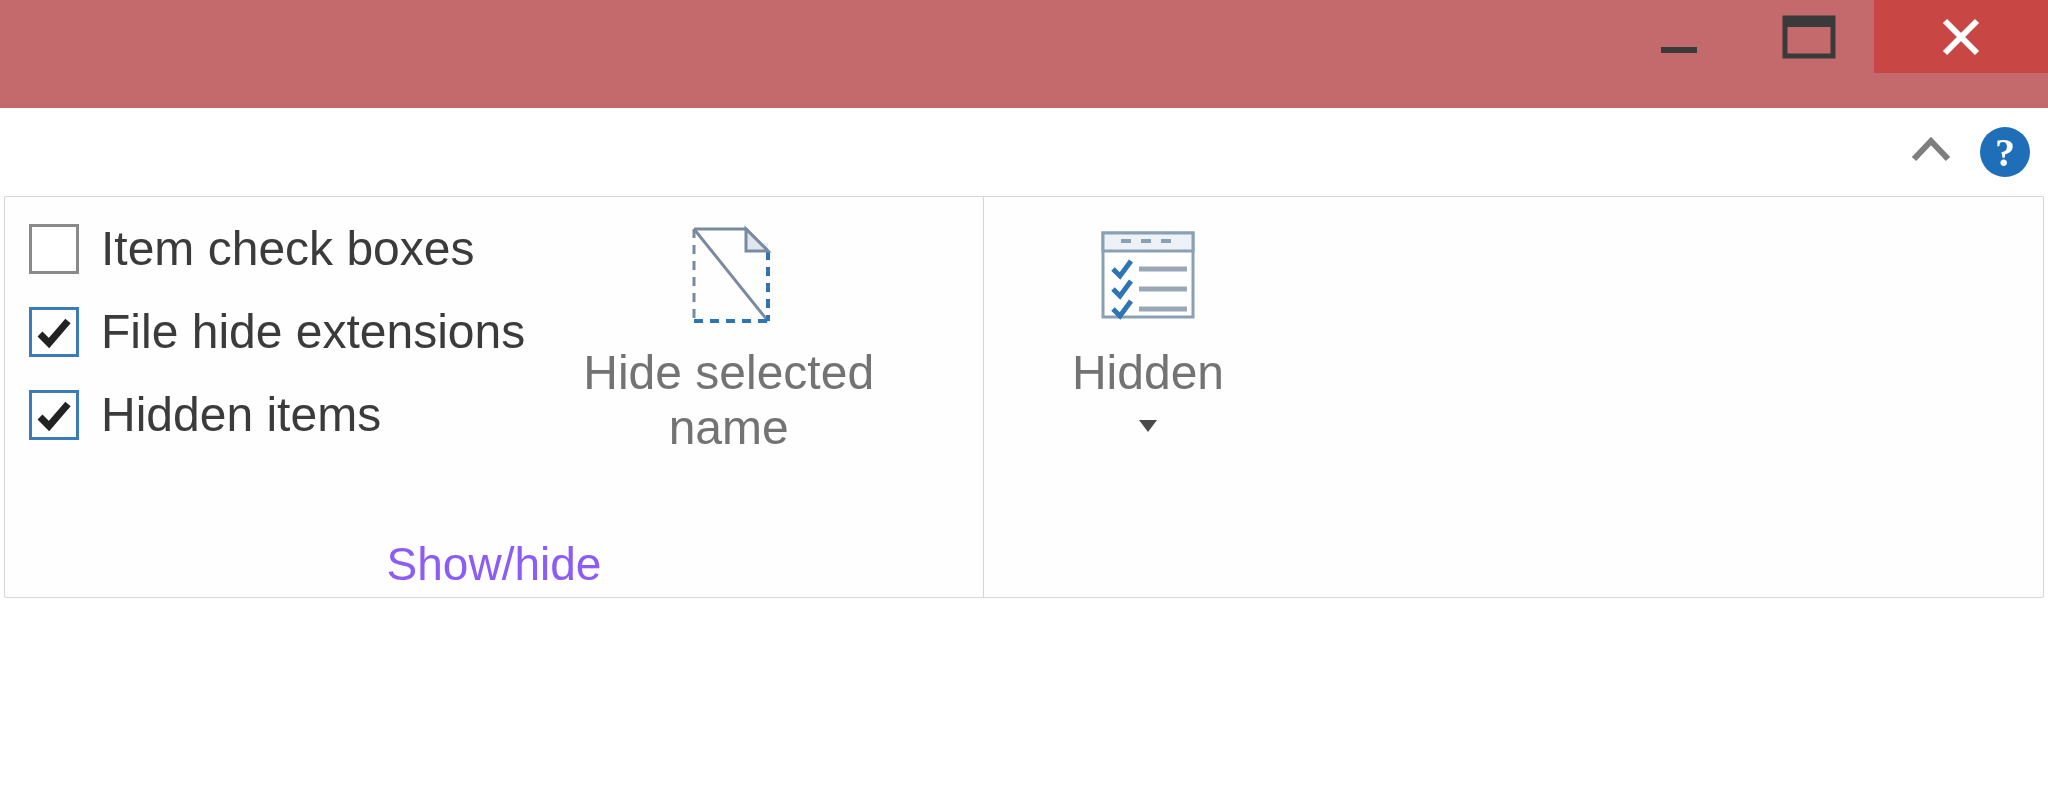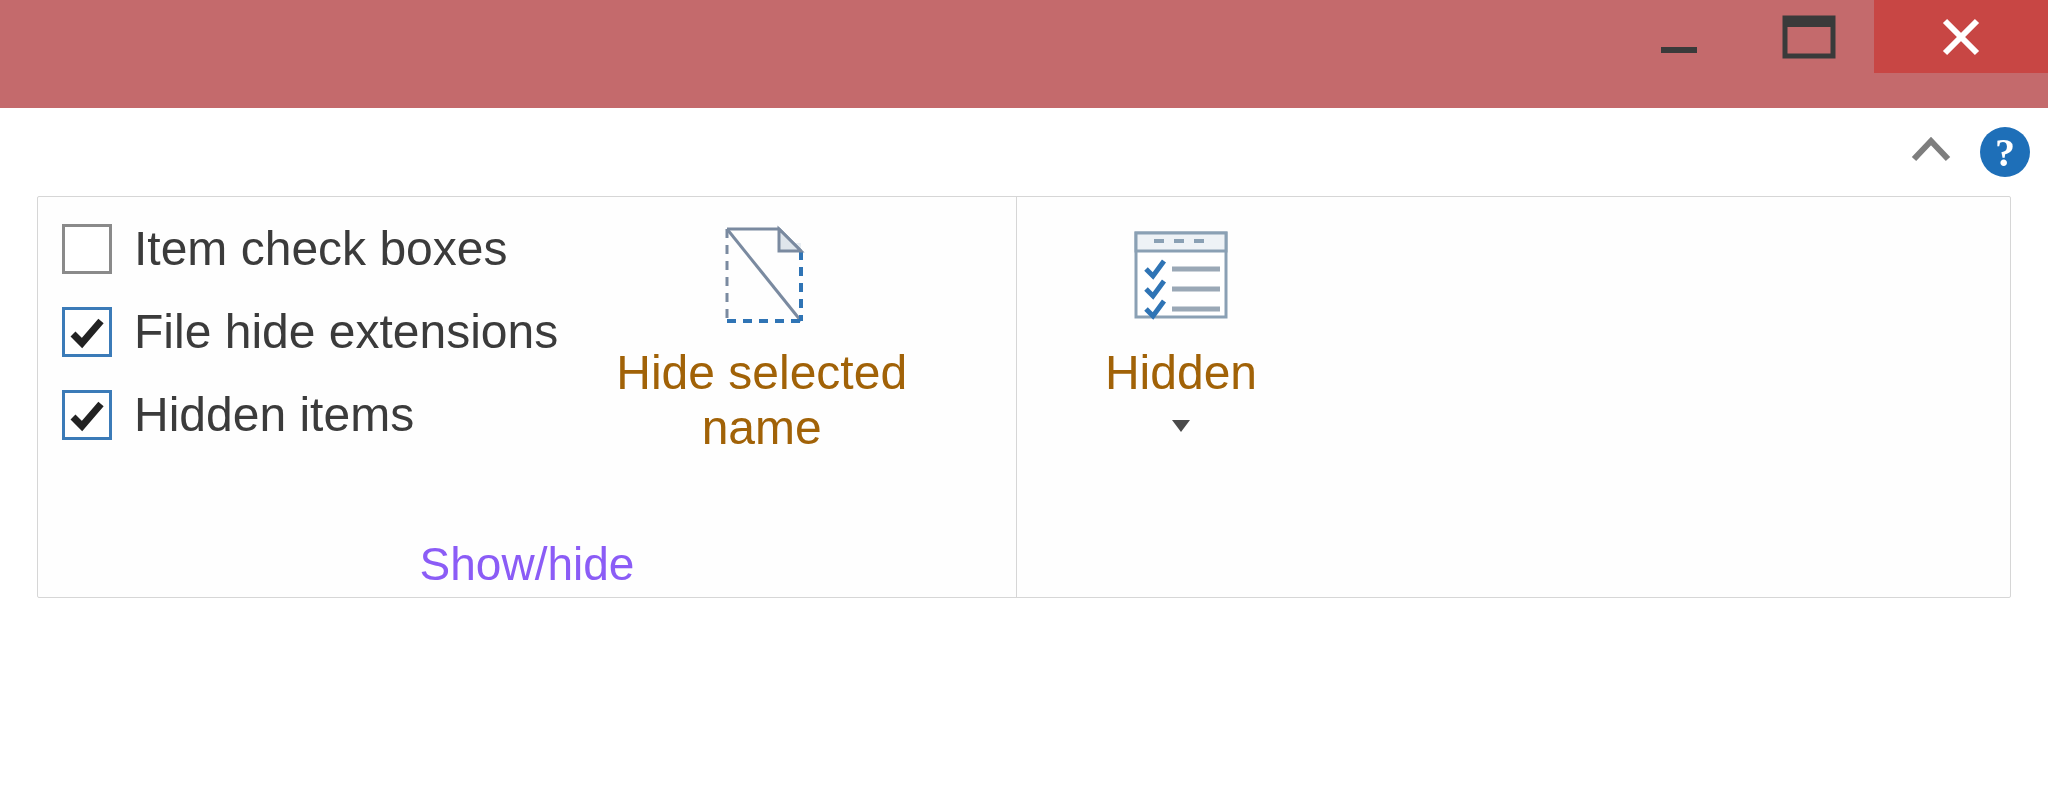--- a/index.html
+++ b/index.html
@@ -45,21 +45,21 @@
   .helpcircle{
     width:50px;height:50px;border-radius:50%;
     background:#1e6fb8;
     display:flex;align-items:center;justify-content:center;
     color:#ffffff;font-weight:700;font-size:40px;
     font-family:Georgia,serif;
   }
 
   
   .ribbon{
-    margin:0 37px;
+    margin:0 4px;
     border:1px solid #d6d6d6;
     border-radius:2px;
     height:400px;
     display:flex;
     background:#fefefe;
   }
   .group{
     position:relative;
     padding:16px 24px 0 24px;
     display:flex;
@@ -86,21 +86,21 @@
   .chkbox.unchecked{border-color:#8a8a8a;}
   .chkbox svg{display:block;}
   .chk-label{font-size:48px;color:#3b3b3b;}
 
   
   .bigbtn{
     display:flex;flex-direction:column;align-items:center;justify-content:flex-start;
     gap:14px;
     padding:8px 18px 0 18px;
   }
-  .bigbtn .lbl{font-size:48px;text-align:center;line-height:1.15;color:#a16207;}
+  .bigbtn .lbl{font-size:48px;text-align:center;line-height:1.15;color:#737373;}
   .drop-caret{
     width:0;height:0;
     border-left:9px solid transparent;
     border-right:9px solid transparent;
     border-top:12px solid #4a4a4a;
     margin-top:6px;
   }
 
   .group.showhide{width:930px;}
   .group.showhide .inner{display:flex;align-items:flex-start;gap:40px;}

